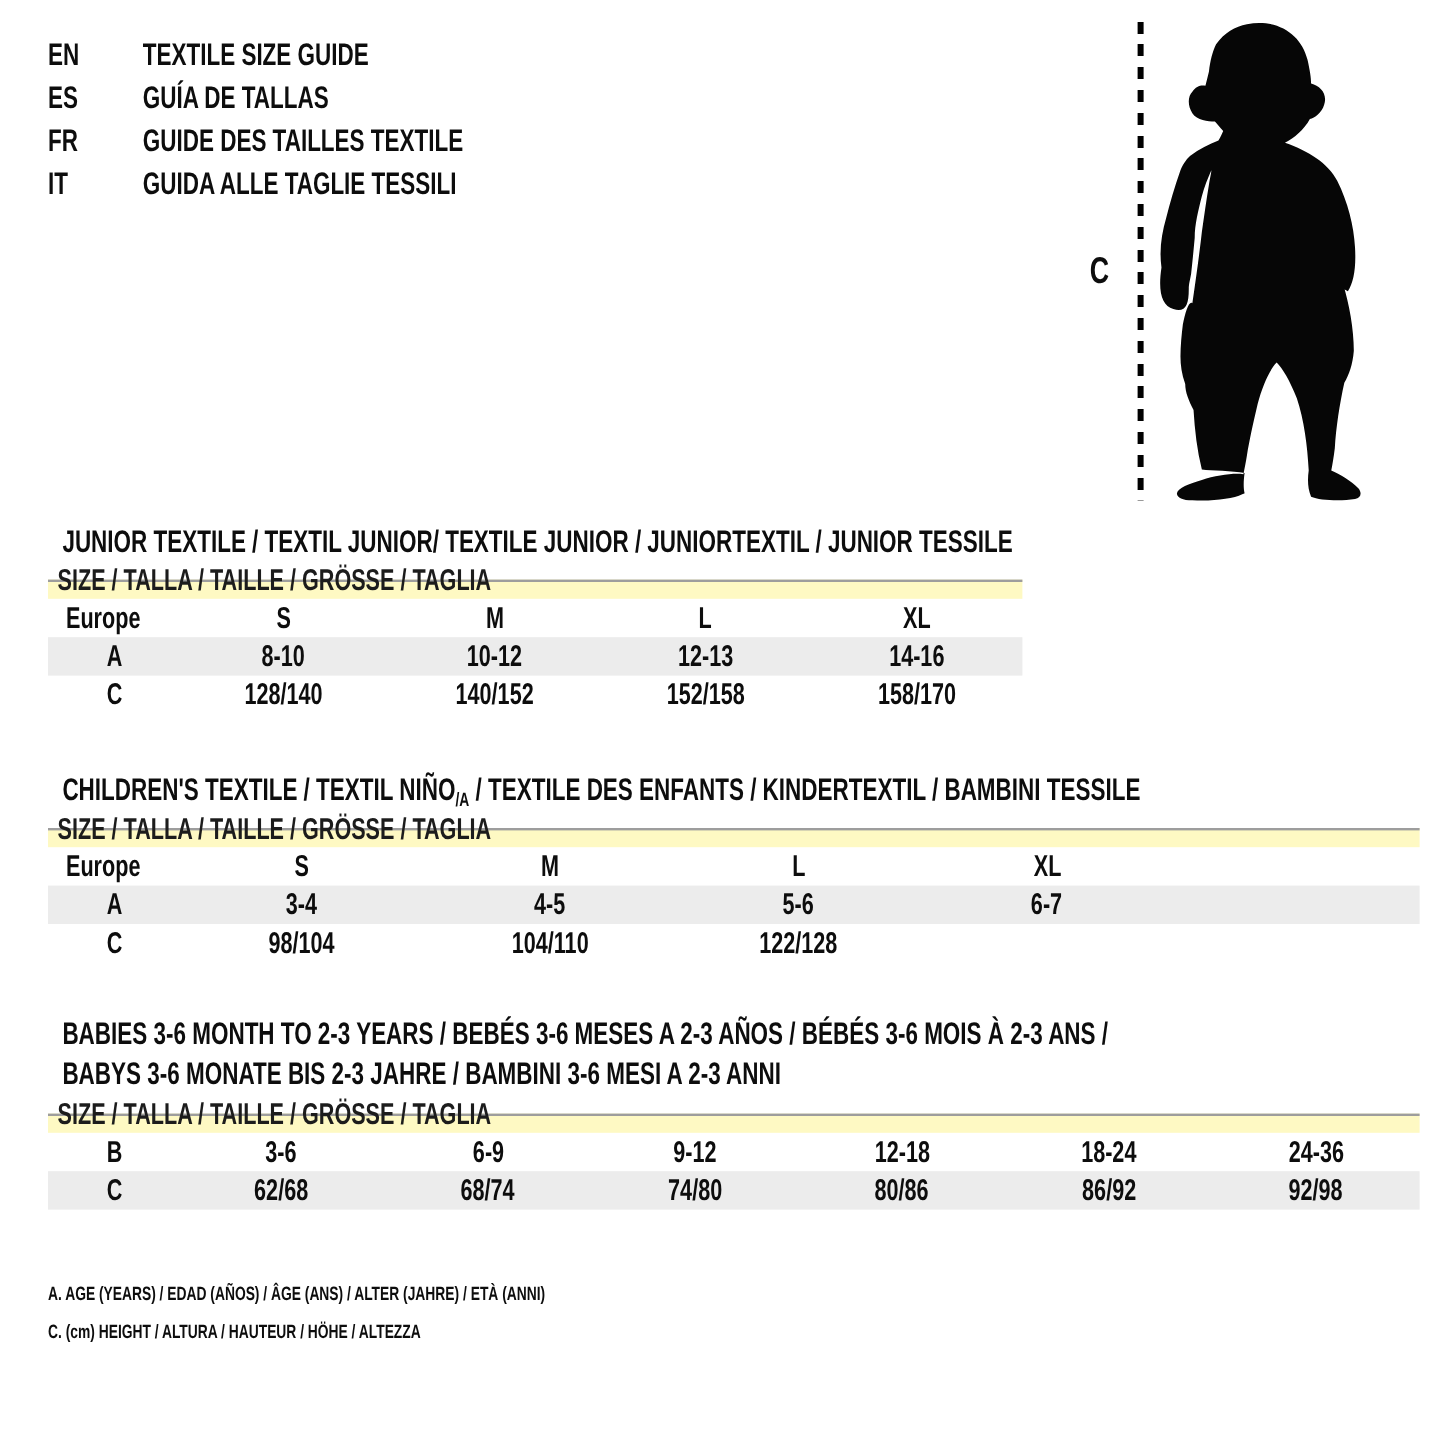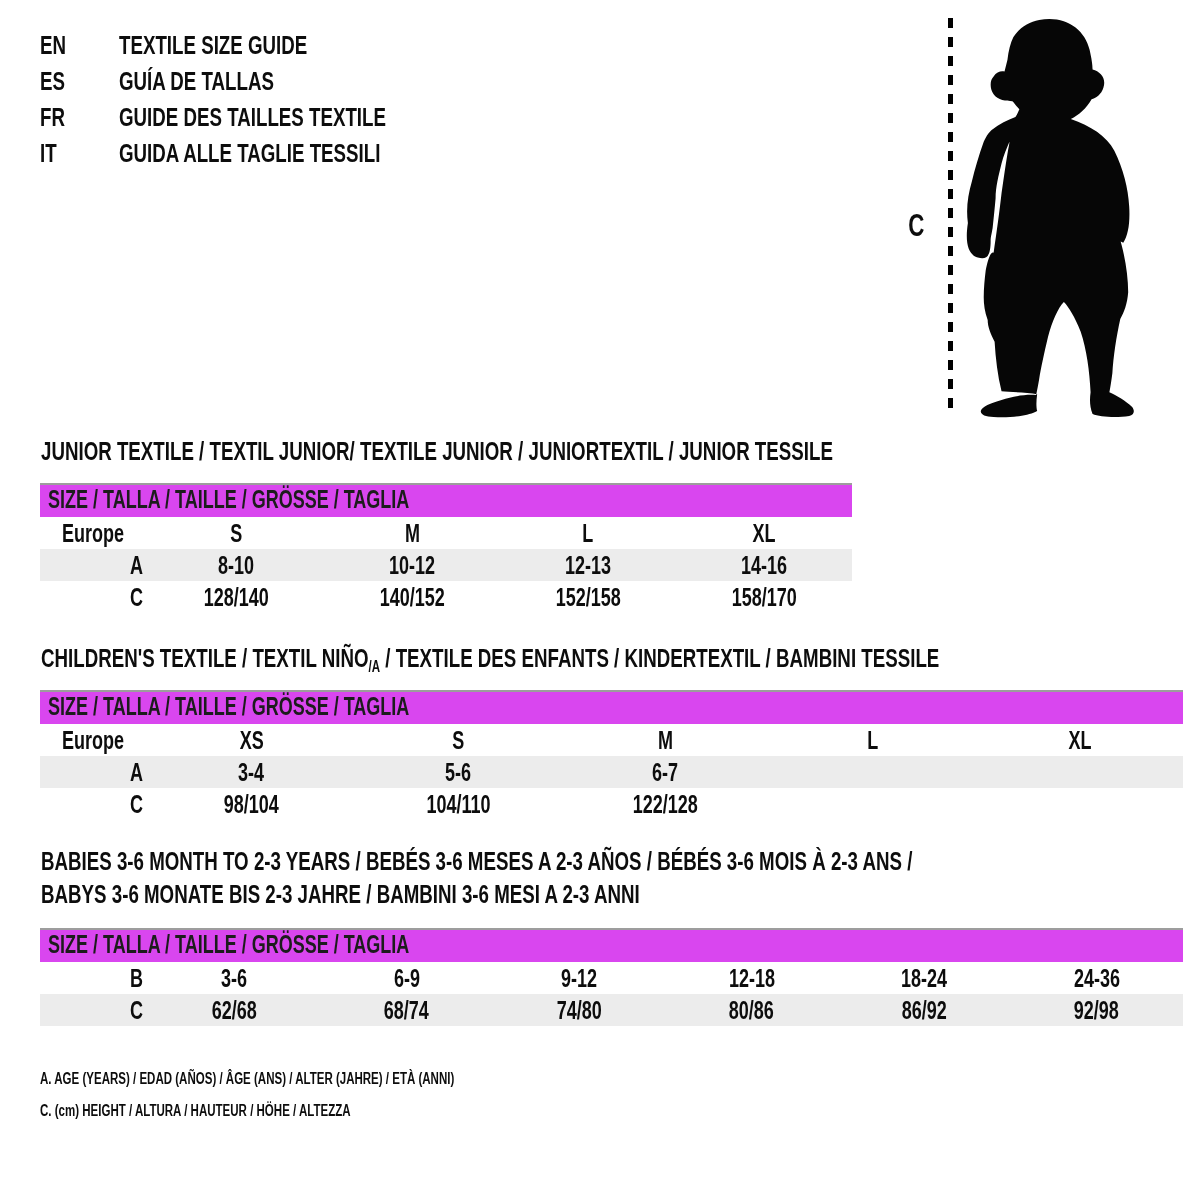--- a/index.html
+++ b/index.html
@@ -18,35 +18,35 @@
   .lang-code { width:79px; }
   
   .height-line {
     position:absolute; left:948px; top:18px; width:5px; height:399px;
     background:repeating-linear-gradient(to bottom,#000 0 10px,rgba(0,0,0,0) 10px 19px);
   }
   .height-label { position:absolute; left:905px; top:208px; font-size:31px; }
   .baby { position:absolute; left:958px; top:14px; }
 
   
-  .sec-title { position:absolute; left:41px; font-size:26px; line-height:33px; white-space:nowrap; }
+  .sec-title { position:absolute; left:52px; font-size:26px; line-height:33px; white-space:nowrap; }
   .sub { font-size:16px; vertical-align:-5px; }
 
   
   .stable { position:absolute; left:40px; }
   .size-bar {
-    box-sizing:border-box; height:34px; background:#d946ef; border-top:2px solid #9d9d9d;
-    display:flex; align-items:flex-start; padding-left:8px; font-size:25px; color:#1c1c1c;
+    box-sizing:border-box; height:16px; background:#fef9c3; border-top:2px solid #9d9d9d;
+    display:flex; align-items:flex-end; padding-left:8px; font-size:25px; color:#1c1c1c;
   }
   .trow { display:grid; height:32px; align-items:center; font-size:25px; }
   .t1 .trow { grid-template-columns:108px repeat(4,1fr); }
   .t2 .trow { grid-template-columns:108px repeat(5,1fr); }
   .t3 .trow { grid-template-columns:108px repeat(6,1fr); }
   .cell { text-align:center; }
-  .cell.label { text-align:right; padding-left:8px; }
+  .cell.label { text-align:center; padding-left:8px; }
   .shaded { background:#ececec; }
   .t1 { width:812px; top:483px; }
   .t2 { width:1143px; top:690px; }
   .t3 { width:1143px; top:928px; }
 
   
   .legend { position:absolute; left:40px; top:1070px; }
   .legend-line { height:32px; font-size:16px; }
 </style>
 </head>
@@ -169,29 +169,29 @@
 
   <div class="sec-title" style="top:642px;">
     <span class="cond"><span>CHILDREN'S TEXTILE / TEXTIL NIÑO</span><span class="sub">/A</span><span> / TEXTILE DES ENFANTS / KINDERTEXTIL / BAMBINI TESSILE</span></span>
   </div>
   <div class="stable t2">
     <div class="size-bar">
       <span class="cond">SIZE / TALLA / TAILLE / GRÖSSE / TAGLIA</span>
     </div>
     <div class="trow">
       <div class="cell label"><span class="cond">Europe</span></div>
-      <div class="cell"><span class="condc">XS</span></div>
       <div class="cell"><span class="condc">S</span></div>
       <div class="cell"><span class="condc">M</span></div>
       <div class="cell"><span class="condc">L</span></div>
       <div class="cell"><span class="condc">XL</span></div>
     </div>
     <div class="trow shaded">
       <div class="cell label"><span class="cond">A</span></div>
       <div class="cell"><span class="condc">3-4</span></div>
+      <div class="cell"><span class="condc">4-5</span></div>
       <div class="cell"><span class="condc">5-6</span></div>
       <div class="cell"><span class="condc">6-7</span></div>
     </div>
     <div class="trow">
       <div class="cell label"><span class="cond">C</span></div>
       <div class="cell"><span class="condc">98/104</span></div>
       <div class="cell"><span class="condc">104/110</span></div>
       <div class="cell"><span class="condc">122/128</span></div>
     </div>
   </div>

